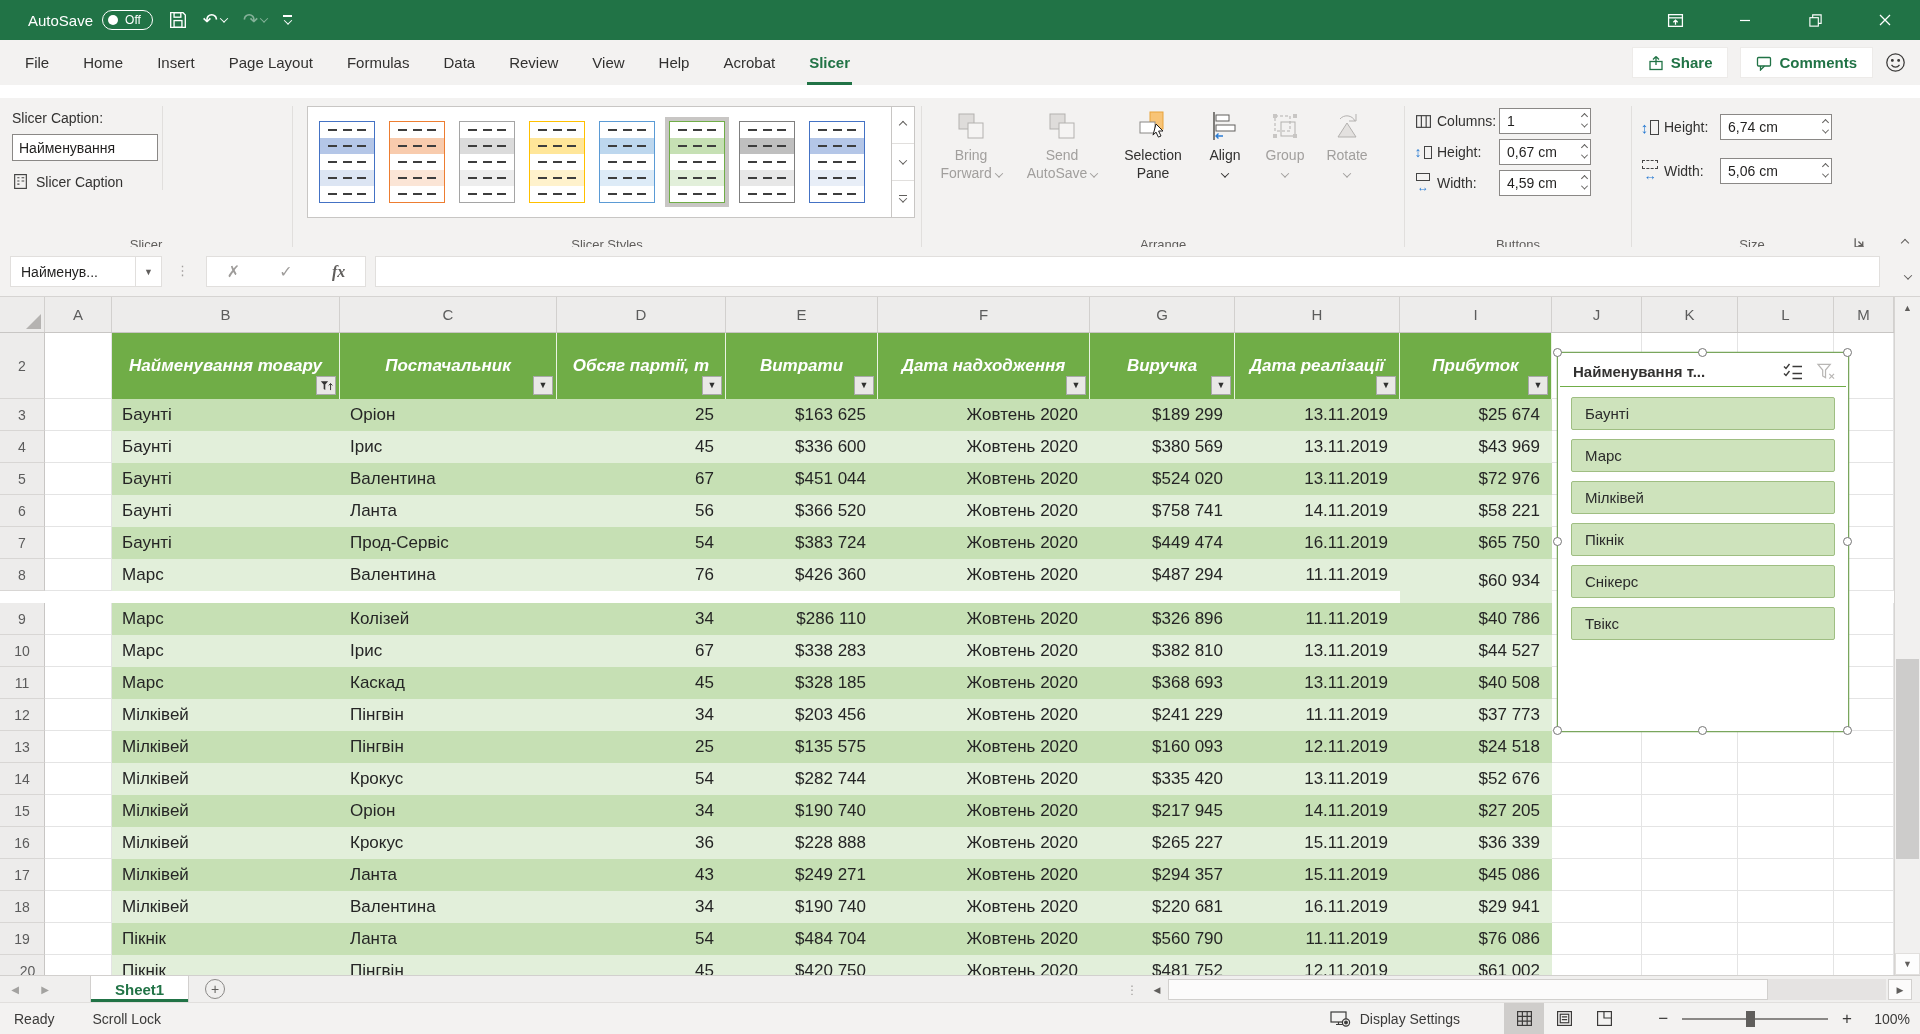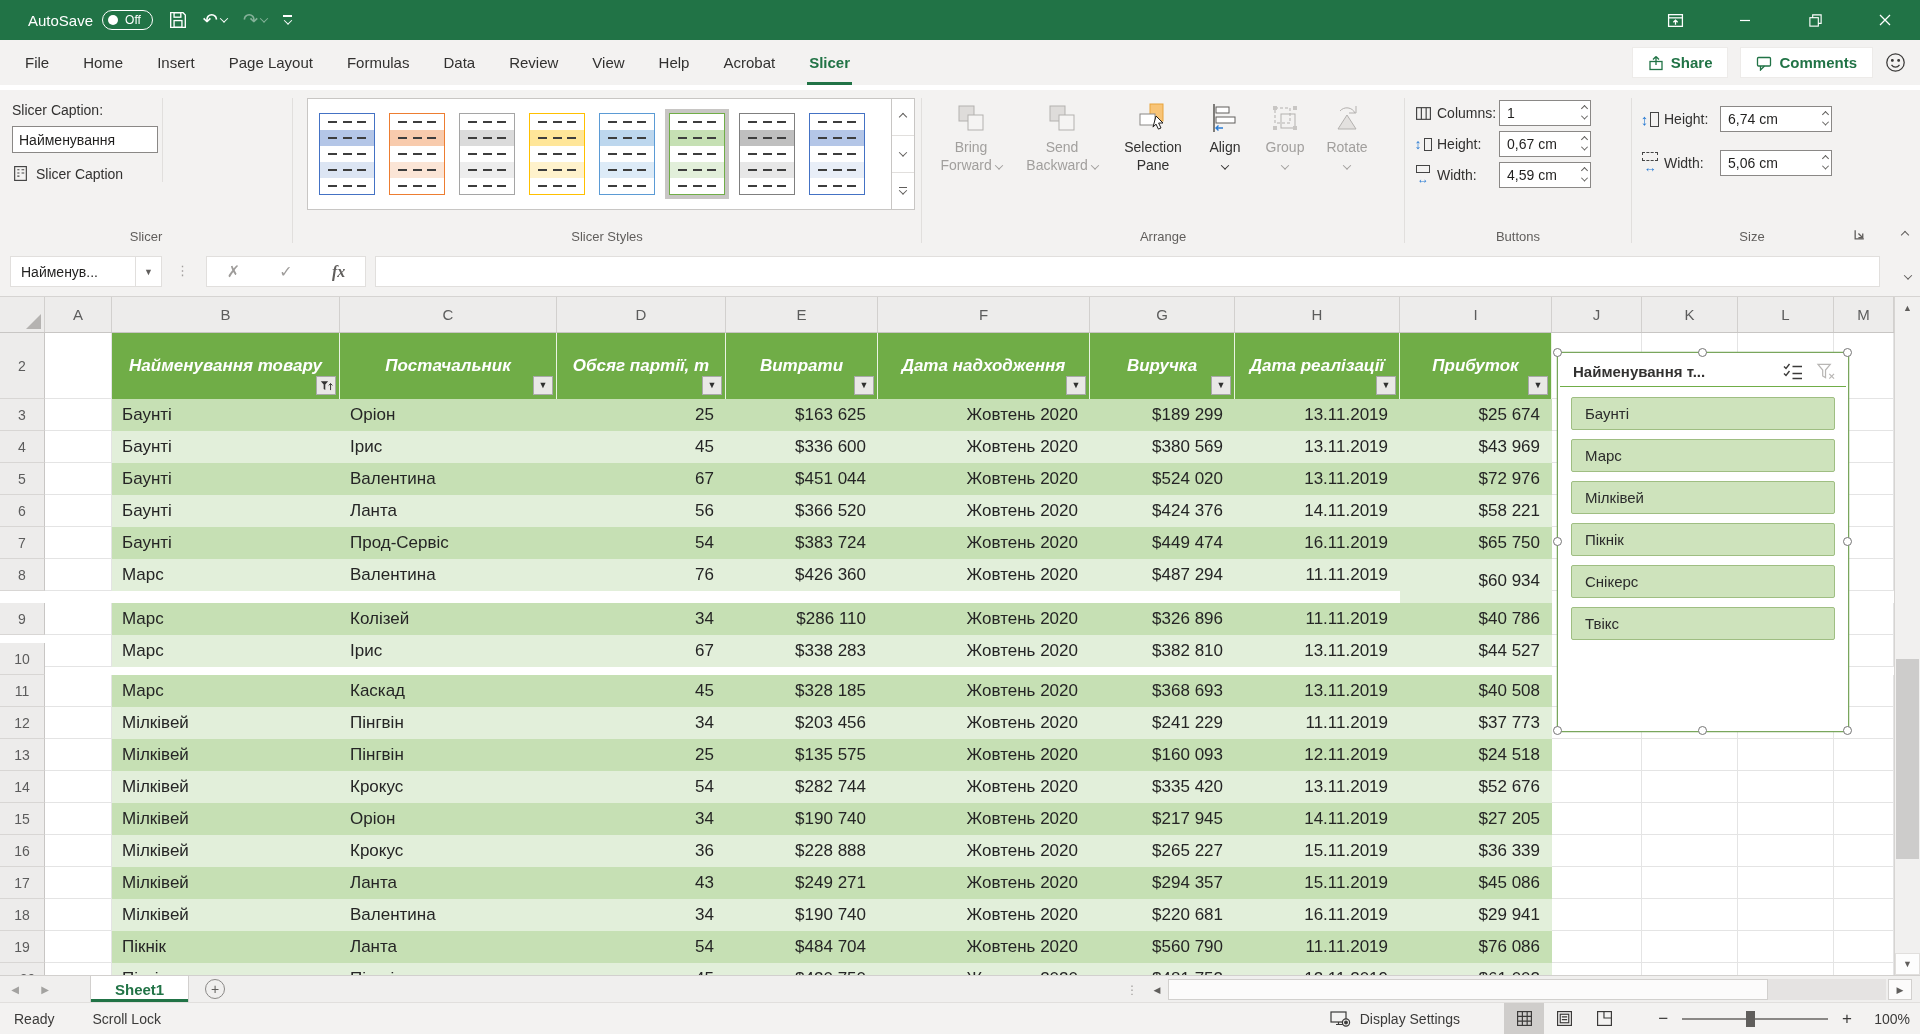--- a/index.html
+++ b/index.html
@@ -25,21 +25,21 @@
   .menubar { position:absolute; top:40px; left:0; width:1920px; height:45px; background:#F3F2F1; display:flex; align-items:center; }
   .mtabs { display:flex; height:100%; padding-left:8px; }
   .mtab { padding:0 17px; height:100%; display:flex; align-items:center; font-size:15px; color:#323130; position:relative; }
   .mtab.active { color:#217346; font-weight:700; }
   .mtab.active::after { content:""; position:absolute; left:15px; right:15px; bottom:0; height:3px; background:#217346; }
   .mright { margin-left:auto; display:flex; align-items:center; gap:12px; padding-right:14px; }
   .pillbtn { display:flex; align-items:center; gap:7px; background:#fff; border:1px solid #EDEBE9; padding:6px 15px; font-size:15px; font-weight:700; color:#217346; }
   .smiley { display:flex; align-items:center; }
 
   
-  .ribbon { position:absolute; top:90px; left:0; width:1920px; height:162px; background:#F3F2F1; border-bottom:1px solid #D6D4D2; display:flex; }
+  .ribbon { position:absolute; top:98px; left:0; width:1920px; height:162px; background:#F3F2F1; border-bottom:1px solid #D6D4D2; display:flex; }
   .rgroup { display:flex; flex-direction:column; padding-top:8px; position:relative; flex:0 0 auto; }
   .glabel { margin-top:auto; text-align:center; font-size:13px; color:#605E5C; padding-bottom:7px; }
   .gsep { flex:0 0 1px; background:#E1DFDD; margin:8px 0; }
   
   .g-slicer { width:292px; }
   .g-slicer .content { display:flex; }
   .capcol { width:160px; padding-left:12px; }
   .cap-label { font-size:14px; color:#323130; margin:4px 0 8px; }
   .cap-input { width:146px; height:27px; border:1px solid #8A8886; background:#fff; font-size:14px; padding:0 6px; font-family:inherit; color:#201F1E; }
   .btn-ss { display:flex; align-items:center; gap:7px; background:none; border:none; font-size:14px; color:#323130; margin-top:12px; font-family:inherit; }
@@ -532,21 +532,21 @@
               <rect x="4" y="4" width="15" height="15" fill="#DEDCDA"></rect>
               <rect x="13" y="13" width="15" height="15" fill="#F5F4F3"></rect>
             </svg>
           <span class="lbl"><span>Bring Forward</span> <span class="chev"></span></span>
         </button>
         <button class="arr-btn disabled w92">
           <svg viewBox="0 0 32 32" fill="none" stroke="#B3B1AF">
               <rect x="4" y="4" width="15" height="15" fill="#DEDCDA"></rect>
               <rect x="13" y="13" width="15" height="15" fill="#F5F4F3"></rect>
             </svg>
-          <span class="lbl"><span>Send Backward</span> <span class="chev"></span></span>
+          <span class="lbl"><span>Send AutoSave</span> <span class="chev"></span></span>
         </button>
         <button class="arr-btn w84">
           <svg viewBox="0 0 32 32" fill="none">
               <rect x="13" y="2" width="13" height="17" fill="#F8C476" stroke="#E8A33D"></rect>
               <rect x="3" y="12" width="15" height="11" fill="#fff" stroke="#8A8886"></rect>
               <path d="M19 14l7 7h-4.4l2.4 5-2.6 1.1-2.4-5-3 3z" fill="#fff" stroke="#201F1E"></path>
             </svg>
           <span class="lbl">Selection Pane</span>
         </button>
         <button class="arr-btn w56">
@@ -804,21 +804,21 @@
           <div class="cell" style="width: 60px; height: 32px;"></div>
         </div>
         <div class="grow">
           <div class="gut" style="height: 32px;">6</div>
           <div class="cell" style="width: 67px; height: 32px;"></div>
           <div class="dcell l band-light" style="width: 228px; height: 32px;">Баунті</div>
           <div class="dcell l band-light" style="width: 217px; height: 32px;">Ланта</div>
           <div class="dcell r band-light" style="width: 169px; height: 32px;">56</div>
           <div class="dcell r band-light" style="width: 152px; height: 32px;">$366 520</div>
           <div class="dcell r band-light" style="width: 212px; height: 32px;">Жовтень 2020</div>
-          <div class="dcell r band-light" style="width: 145px; height: 32px;">$424 376</div>
+          <div class="dcell r band-light" style="width: 145px; height: 32px;">$758 741</div>
           <div class="dcell r band-light" style="width: 165px; height: 32px;">14.11.2019</div>
           <div class="dcell r band-light" style="width: 152px; height: 32px;">$58 221</div>
           <div class="cell" style="width: 90px; height: 32px;"></div>
           <div class="cell" style="width: 96px; height: 32px;"></div>
           <div class="cell" style="width: 96px; height: 32px;"></div>
           <div class="cell" style="width: 60px; height: 32px;"></div>
         </div>
         <div class="grow">
           <div class="gut" style="height: 32px;">7</div>
           <div class="cell" style="width: 67px; height: 32px;"></div>
@@ -861,21 +861,21 @@
           <div class="dcell r band-dark" style="width: 212px; height: 32px;">Жовтень 2020</div>
           <div class="dcell r band-dark" style="width: 145px; height: 32px;">$326 896</div>
           <div class="dcell r band-dark" style="width: 165px; height: 32px;">11.11.2019</div>
           <div class="dcell r band-dark" style="width: 152px; height: 32px;">$40 786</div>
           <div class="cell" style="width: 90px; height: 32px;"></div>
           <div class="cell" style="width: 96px; height: 32px;"></div>
           <div class="cell" style="width: 96px; height: 32px;"></div>
           <div class="cell" style="width: 60px; height: 32px;"></div>
         </div>
         <div class="grow">
-          <div class="gut" style="height: 32px; margin-top: 8px;">10</div>
+          <div class="gut" style="height: 32px;">10</div>
           <div class="cell" style="width: 67px; height: 32px;"></div>
           <div class="dcell l band-light" style="width: 228px; height: 32px;">Марс</div>
           <div class="dcell l band-light" style="width: 217px; height: 32px;">Ірис</div>
           <div class="dcell r band-light" style="width: 169px; height: 32px;">67</div>
           <div class="dcell r band-light" style="width: 152px; height: 32px;">$338 283</div>
           <div class="dcell r band-light" style="width: 212px; height: 32px;">Жовтень 2020</div>
           <div class="dcell r band-light" style="width: 145px; height: 32px;">$382 810</div>
           <div class="dcell r band-light" style="width: 165px; height: 32px;">13.11.2019</div>
           <div class="dcell r band-light" style="width: 152px; height: 32px;">$44 527</div>
           <div class="cell" style="width: 90px; height: 32px;"></div>

